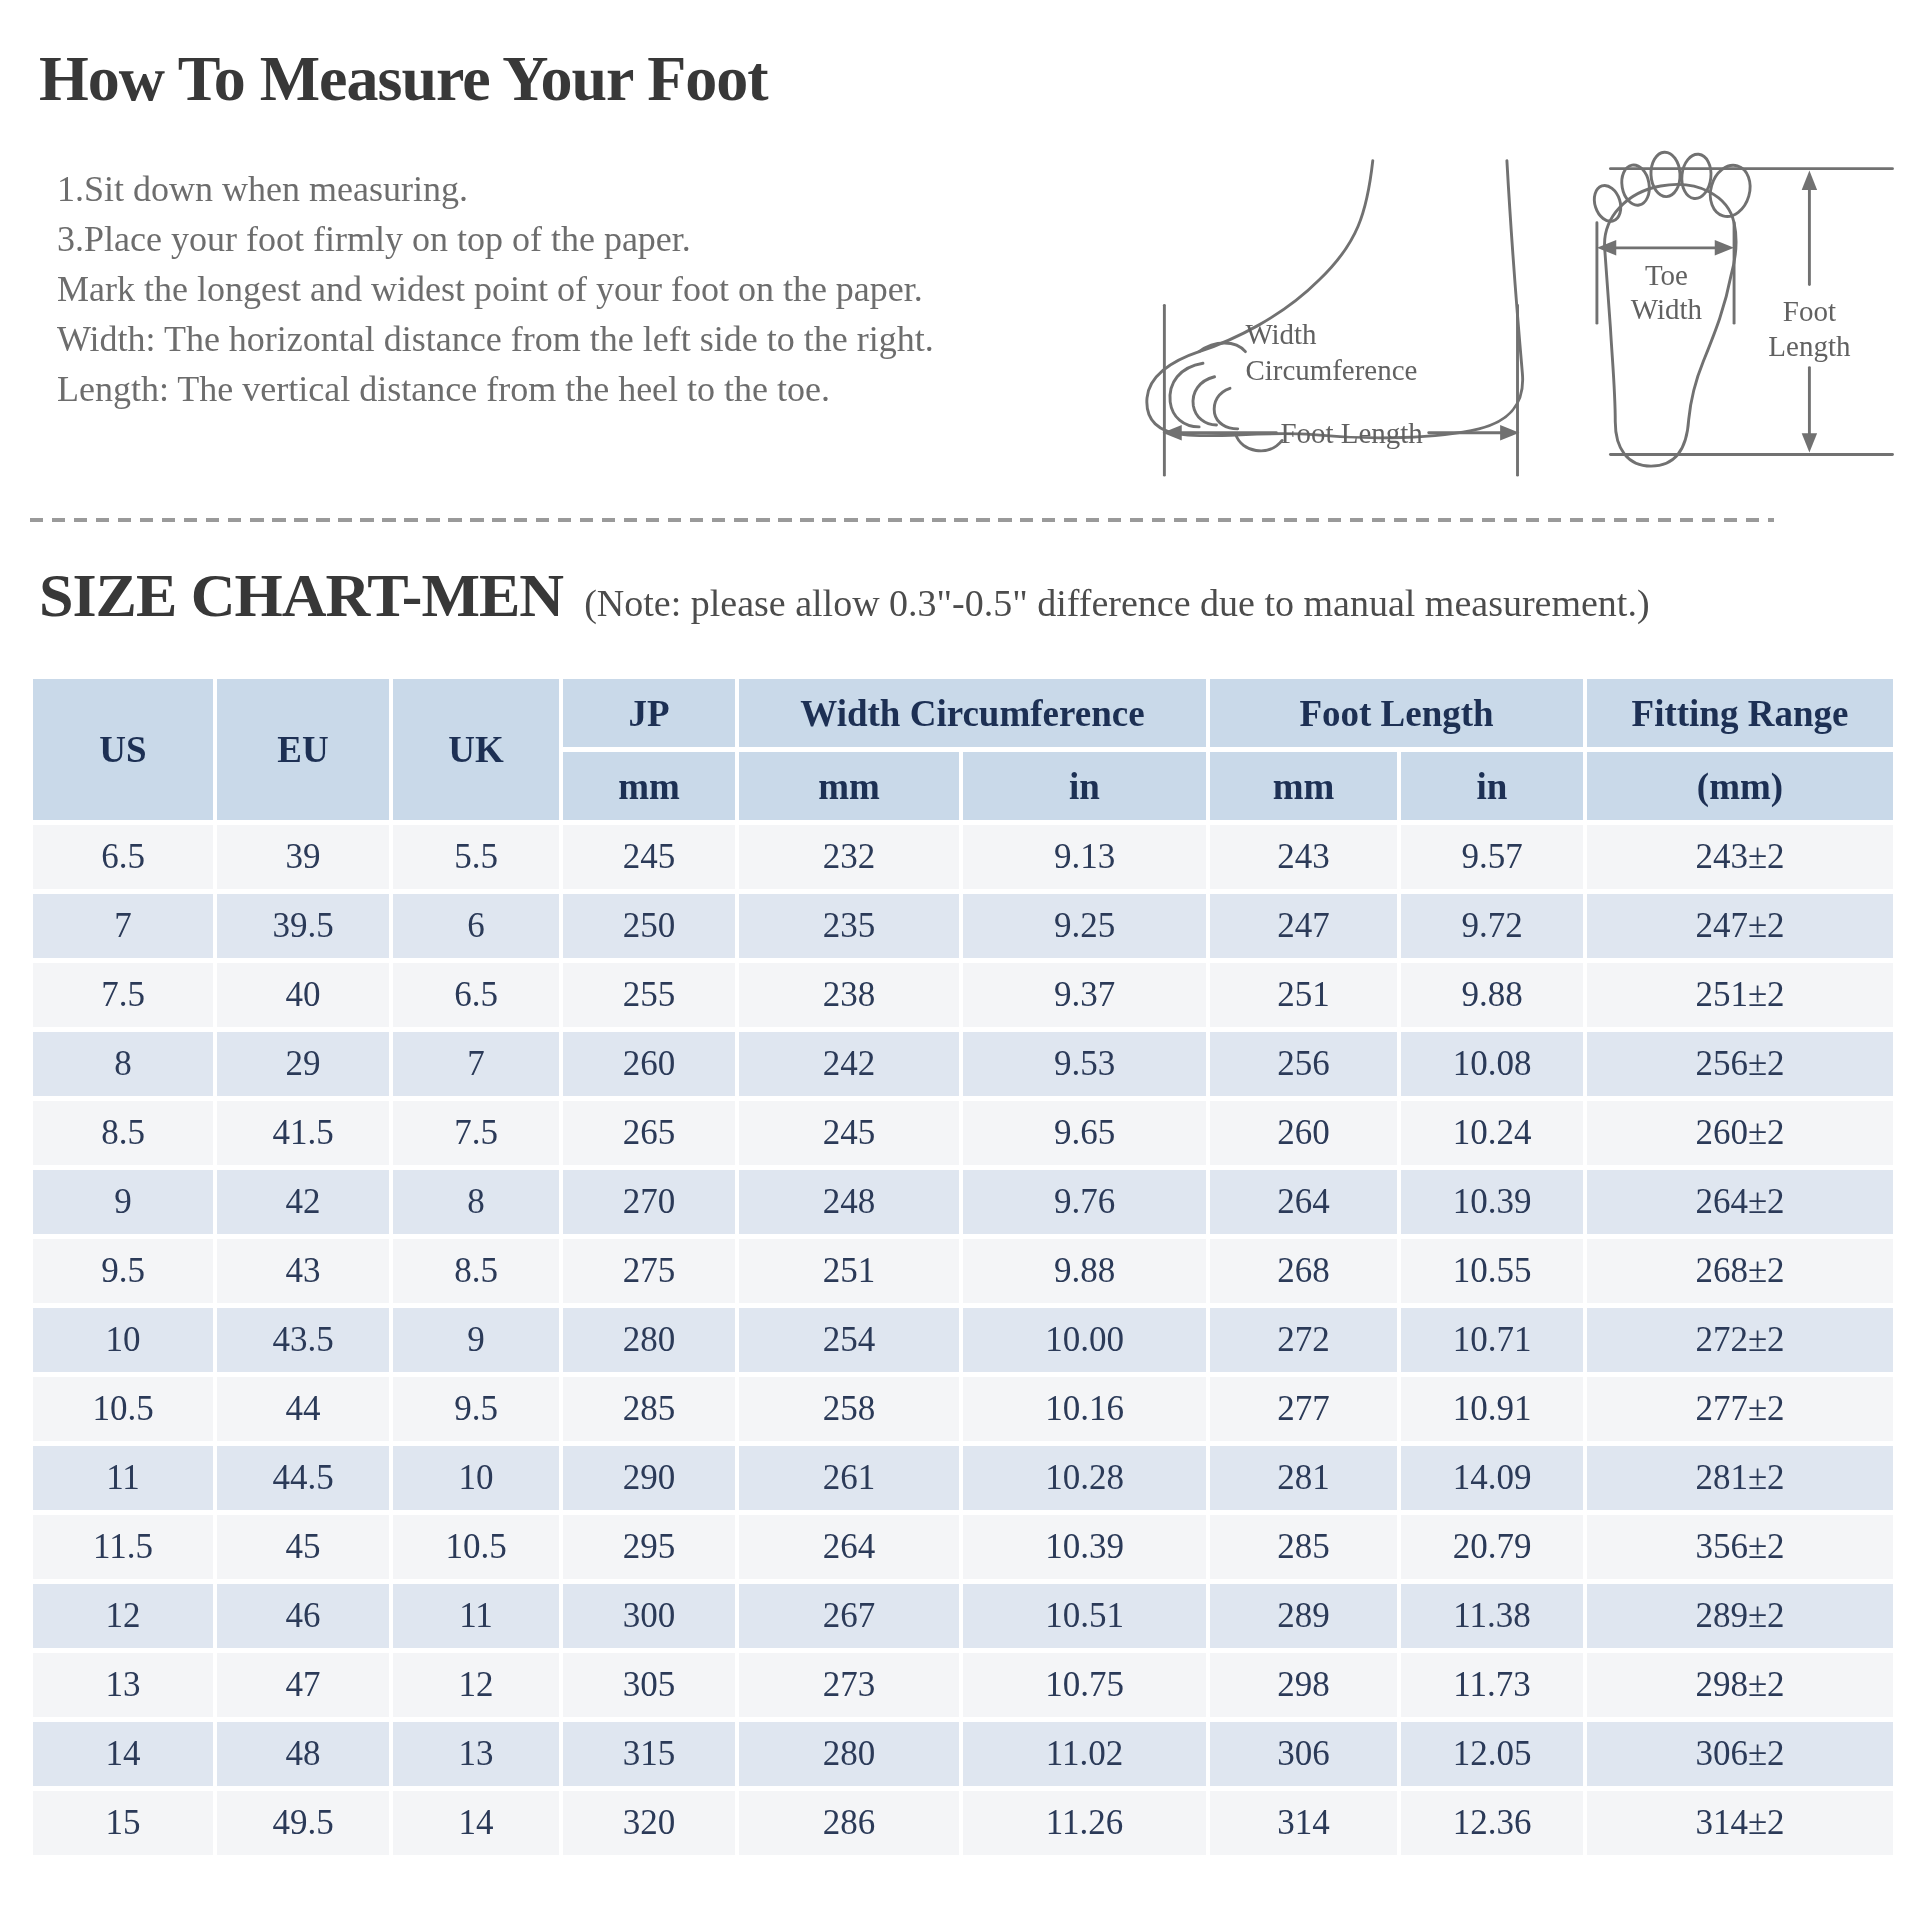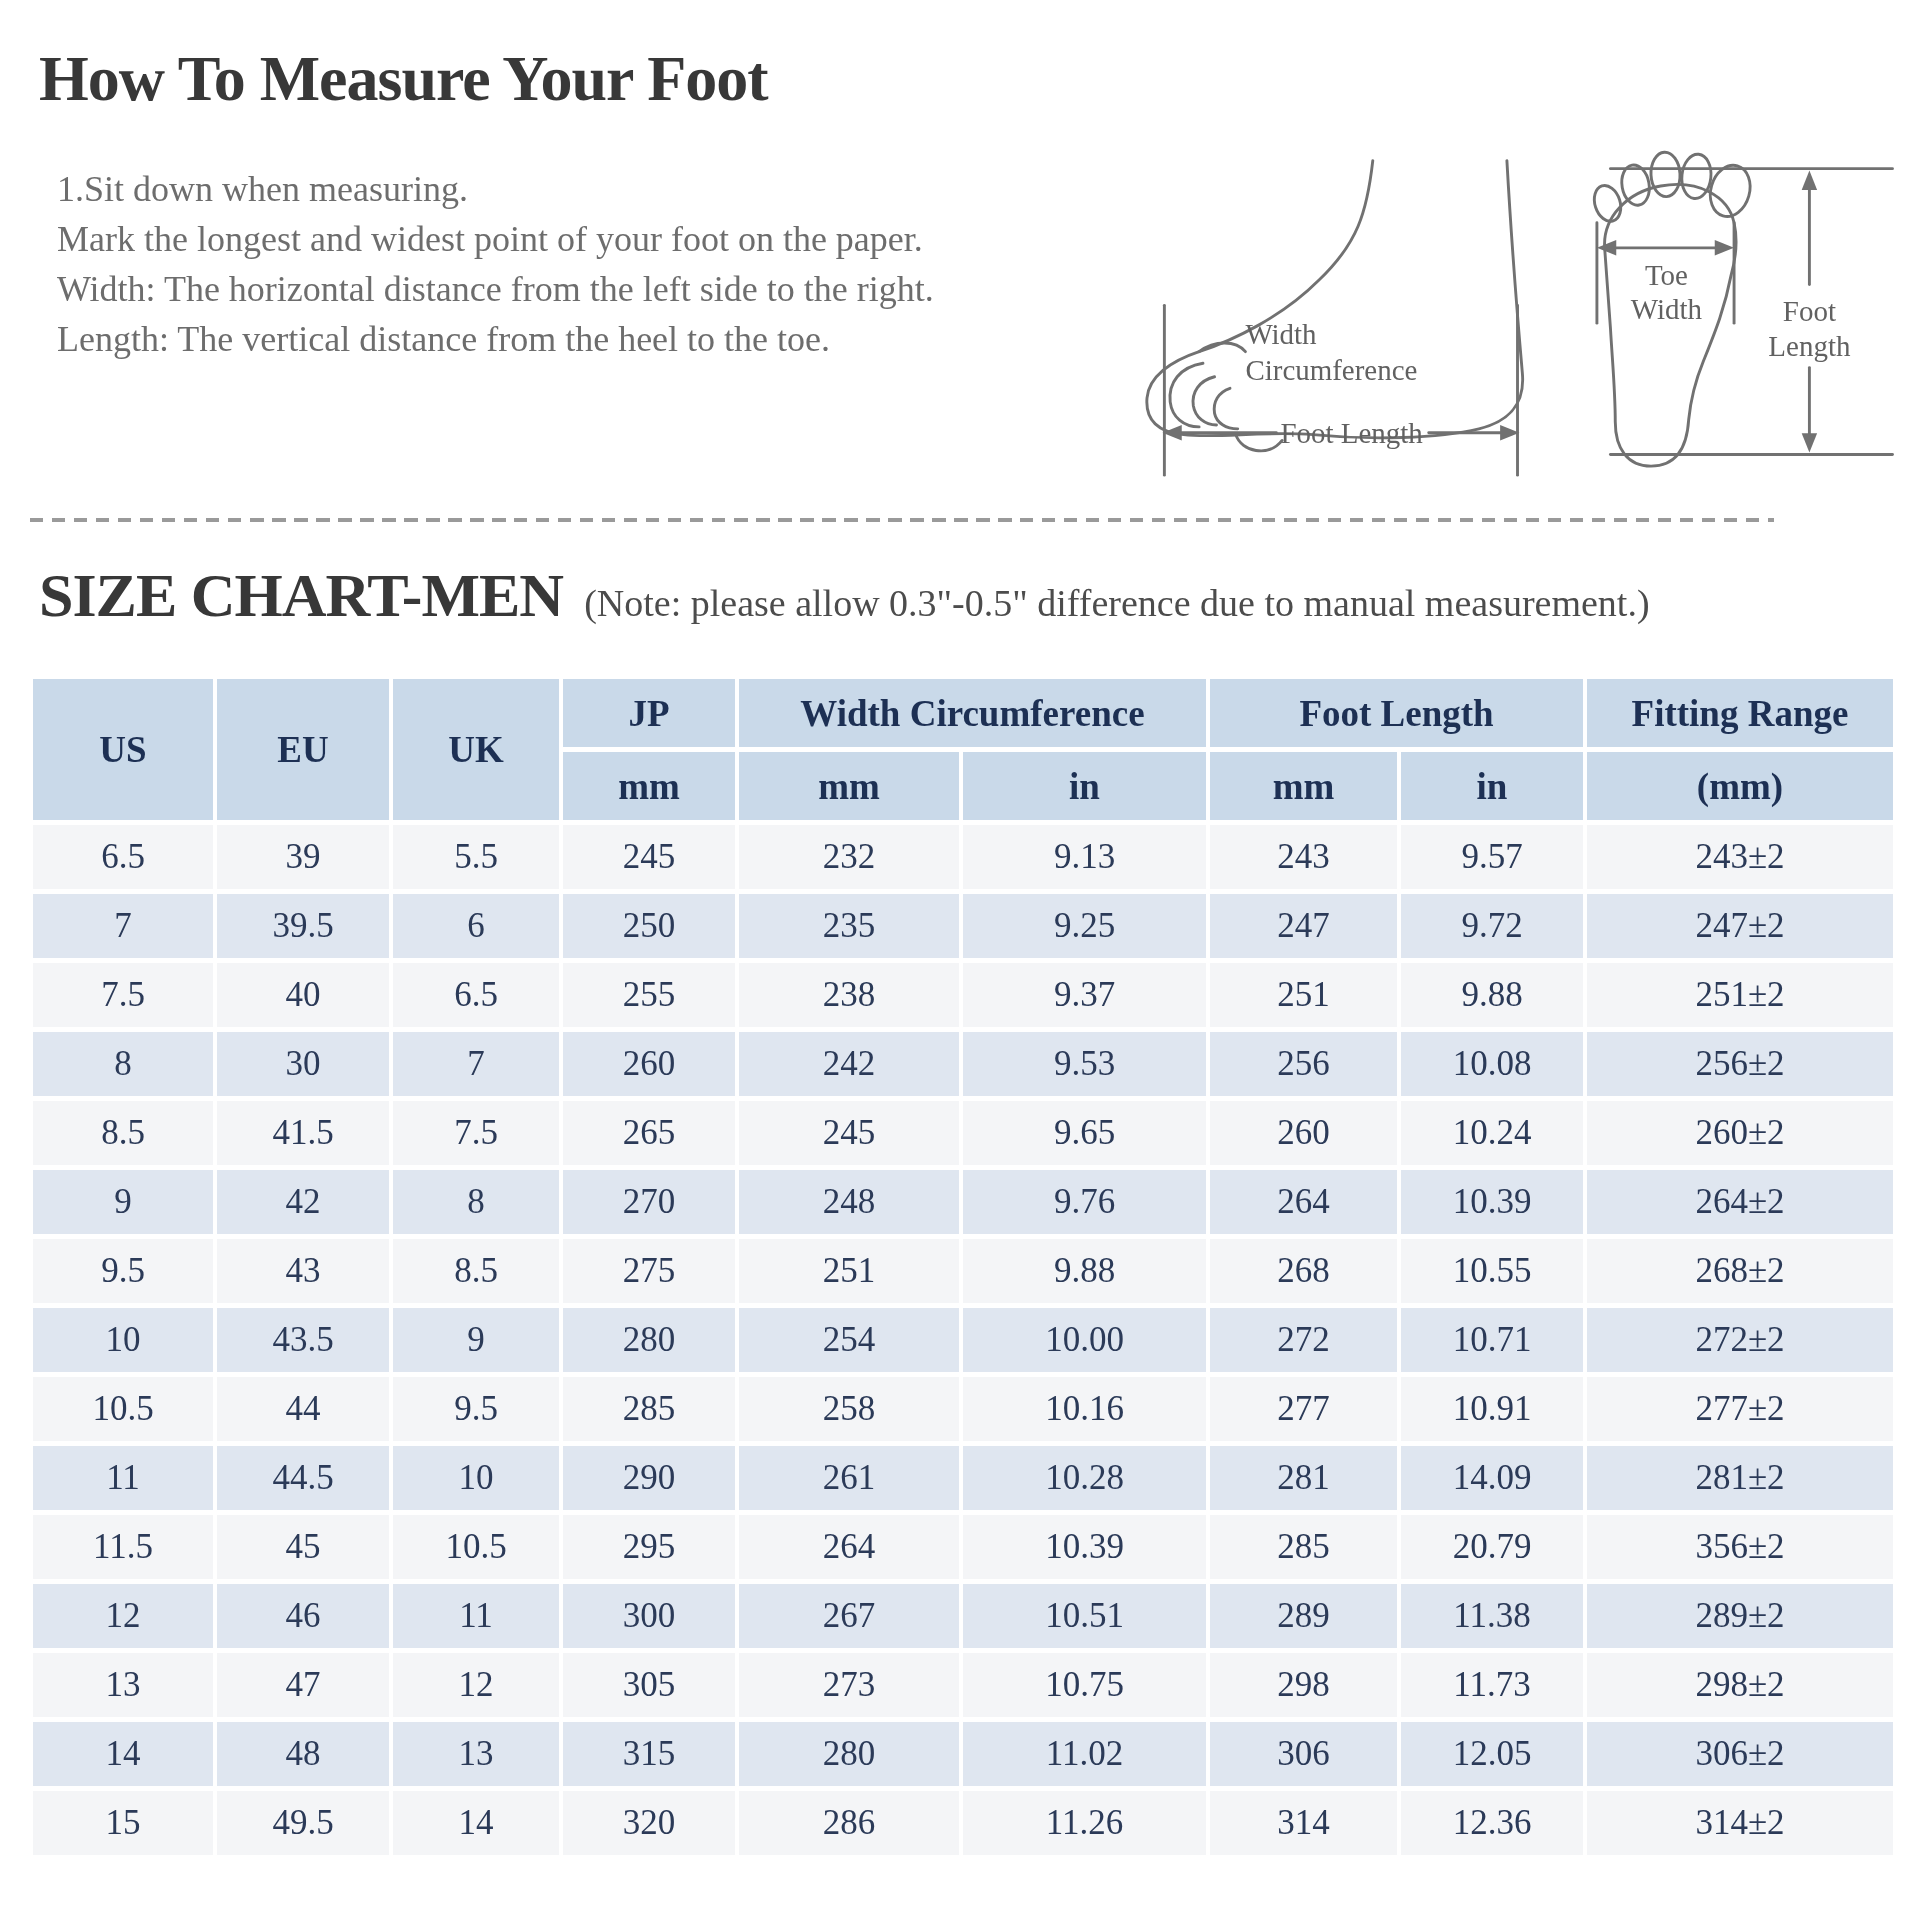--- a/index.html
+++ b/index.html
@@ -47,20 +47,21 @@
 </style>
 </head>
 <body>
 
 <div class="page">
 
   <h1 class="page-title">How To Measure Your Foot</h1>
 
   <div class="instructions">
     <div>1.Sit down when measuring.</div>
+    <div>3.Place your foot firmly on top of the paper.</div>
     <div>Mark the longest and widest point of your foot on the paper.</div>
     <div>Width: The horizontal distance from the left side to the right.</div>
     <div>Length: The vertical distance from the heel to the toe.</div>
   </div>
 
   <svg class="diagram-side" width="439" height="367" viewBox="0 0 455 380">
     <line class="diagram-stroke" x1="46" y1="166" x2="46" y2="342"></line>
     <line class="diagram-stroke" x1="412" y1="166" x2="412" y2="342"></line>
     <path class="diagram-stroke" d="M 262 16 C 256 70, 246 102, 206 140 C 168 178, 118 202, 82 214
       C 52 224, 30 240, 28 262 C 26 285, 40 298, 66 300
@@ -174,21 +175,21 @@
       <td>6.5</td>
       <td>255</td>
       <td>238</td>
       <td>9.37</td>
       <td>251</td>
       <td>9.88</td>
       <td>251±2</td>
     </tr>
         <tr>
       <td>8</td>
-      <td>30</td>
+      <td>29</td>
       <td>7</td>
       <td>260</td>
       <td>242</td>
       <td>9.53</td>
       <td>256</td>
       <td>10.08</td>
       <td>256±2</td>
     </tr>
         <tr>
       <td>8.5</td>

